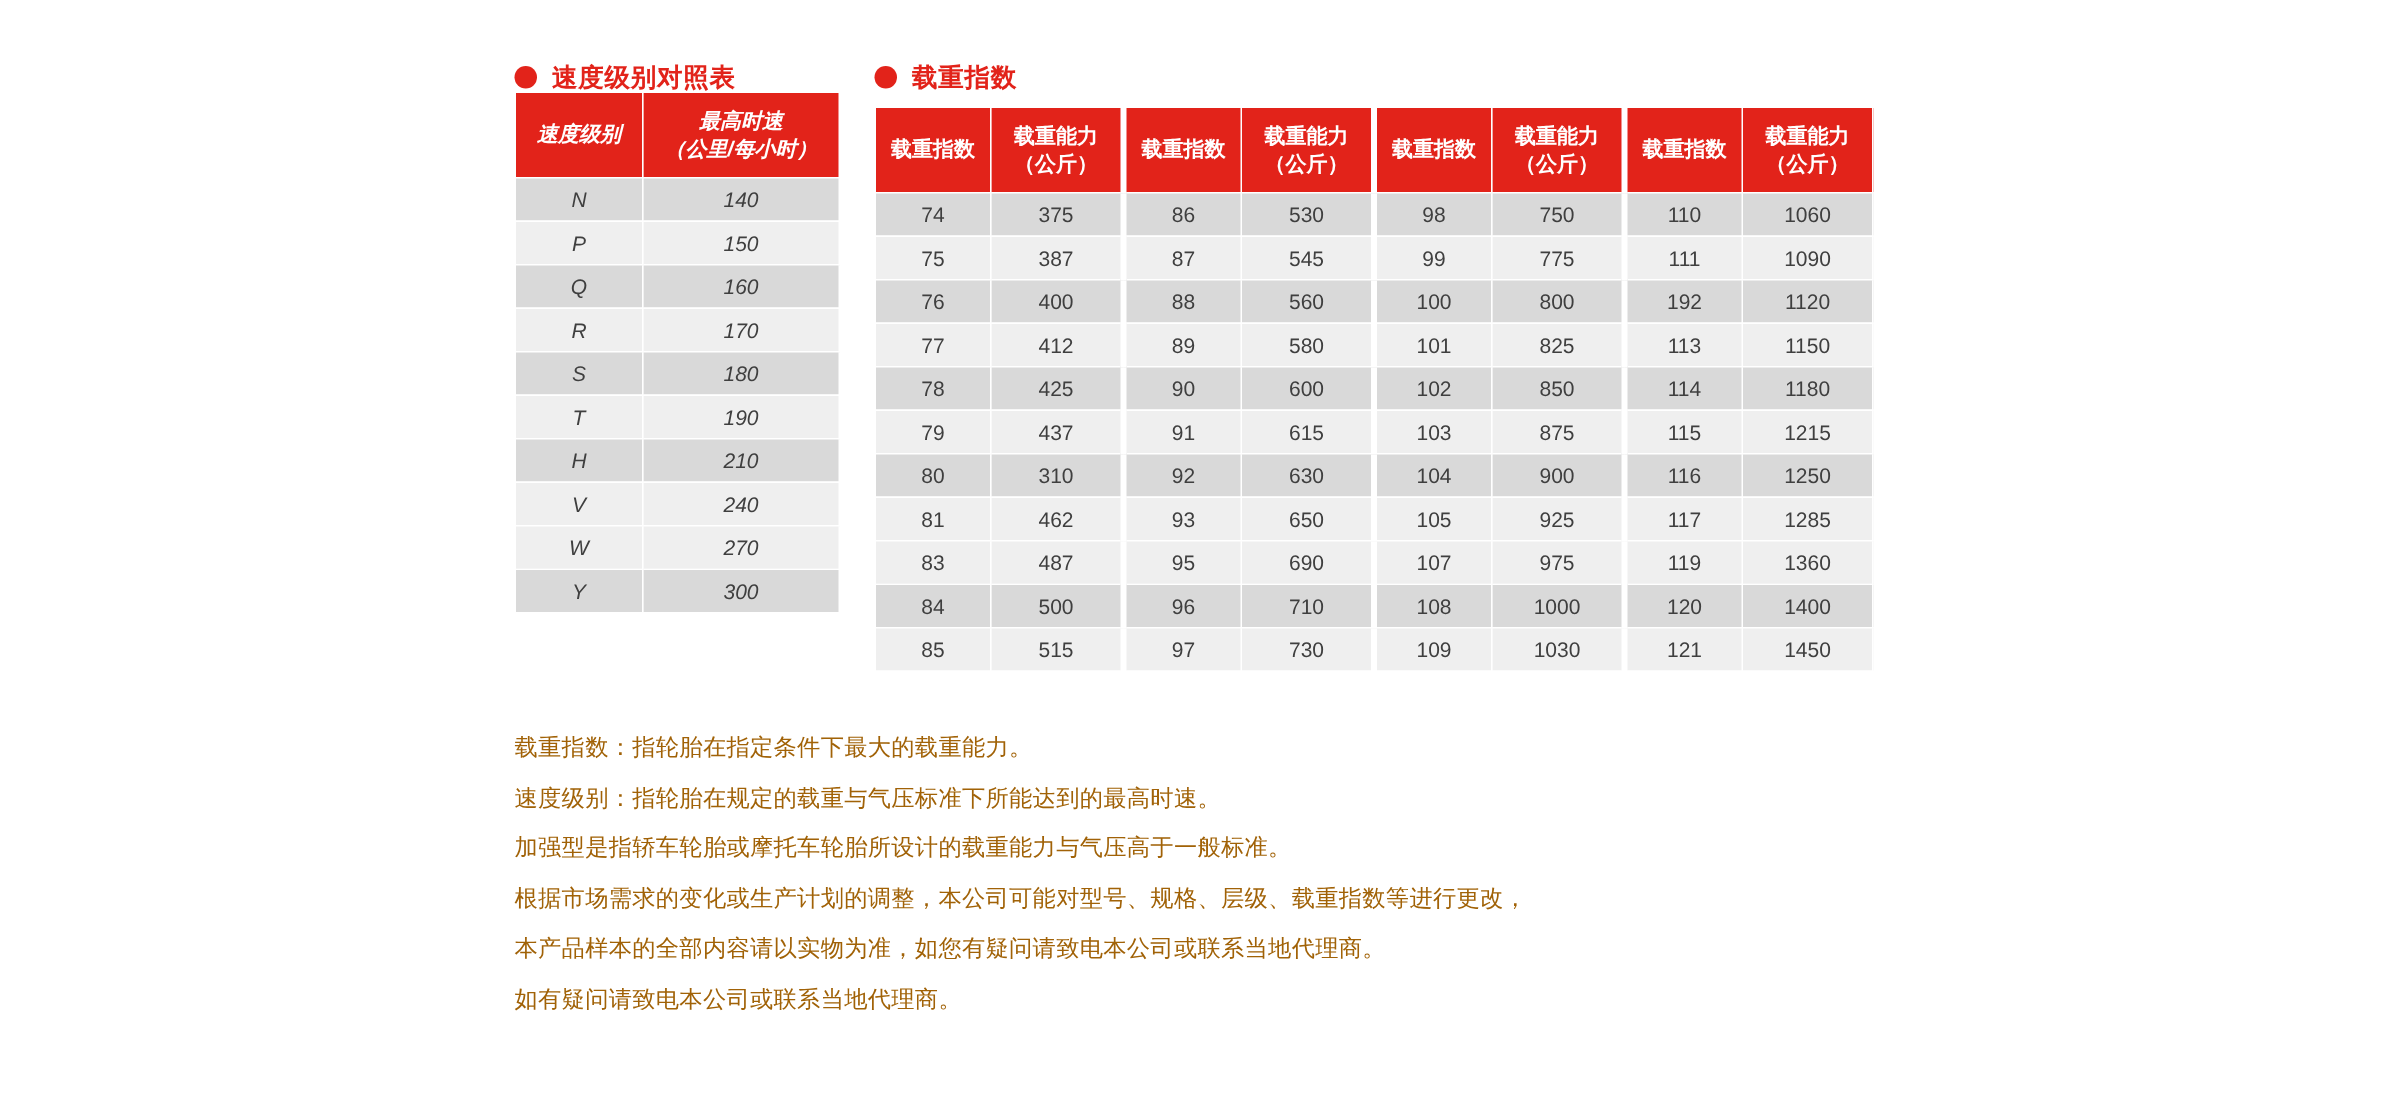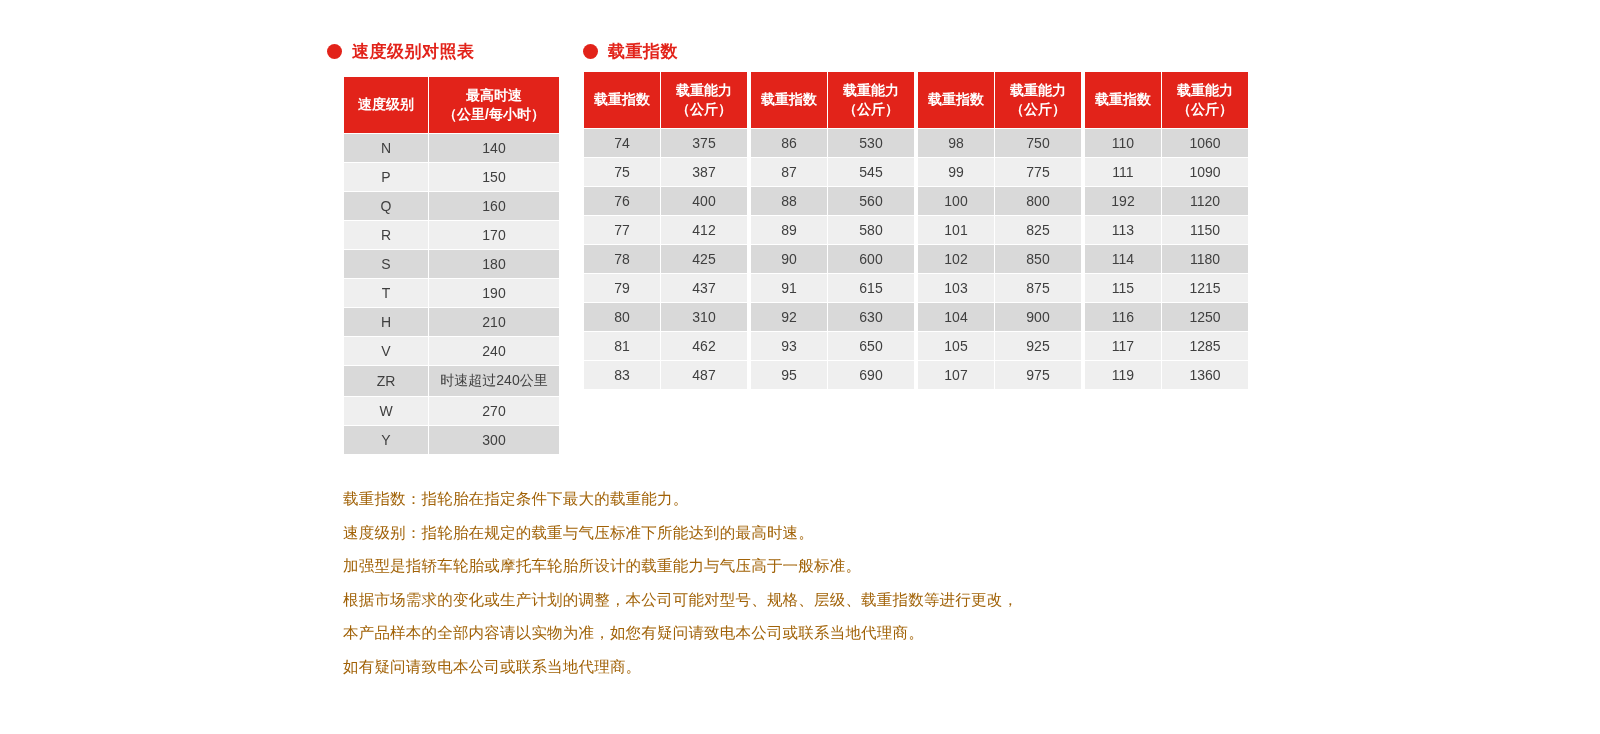--- a/index.html
+++ b/index.html
@@ -31,21 +31,21 @@
     color: #e2231a;
     letter-spacing: 0.5px;
   }
   .bullet-dot {
     width: 15px;
     height: 15px;
     border-radius: 50%;
     background: #e2231a;
     display: inline-block;
   }
-  #speed-heading { left: 327px; top: 40px; }
+  #speed-heading { left: 343px; top: 40px; }
   #load-heading  { left: 583px; top: 40px; }
 
   
   table {
     border-collapse: collapse;
     position: absolute;
     font-size: 14px;
   }
   table th {
     background: #e2231a;
@@ -64,21 +64,21 @@
     border: 1px solid #ffffff;
     padding: 6px 4px;
     color: #3f3f3f;
     font-size: 14px;
     height: 15px;
   }
   tr.row-even td { background: #d9d9d9; }
   tr.row-odd  td { background: #efefef; }
 
   
-  #speed-table { left: 343px; top: 76px; }
+  #speed-table { left: 343px; top: 61px; font-style: italic; }
   #speed-table th:nth-child(1), #speed-table td:nth-child(1) { width: 76px; }
   #speed-table th:nth-child(2), #speed-table td:nth-child(2) { width: 122px; }
 
   
   #load-table { left: 583px; top: 71px; }
   #load-table th.idx, #load-table td.idx { width: 68px; }
   #load-table th.cap, #load-table td.cap { width: 78px; text-align: center; }
   #load-table .grp-gap { border-left: 4px solid #ffffff; }
 
   
@@ -149,24 +149,20 @@
           <td>190</td>
         </tr>
         <tr class="row-even">
           <td>H</td>
           <td>210</td>
         </tr>
         <tr class="row-odd">
           <td>V</td>
           <td>240</td>
         </tr>
-        <tr class="row-even">
-          <td>ZR</td>
-          <td>时速超过240公里</td>
-        </tr>
         <tr class="row-odd">
           <td>W</td>
           <td>270</td>
         </tr>
         <tr class="row-even">
           <td>Y</td>
           <td>300</td>
         </tr>
       </tbody>
   </table>
@@ -288,20 +284,40 @@
         <tr class="row-odd">
           <td class="idx">83</td>
           <td class="cap">487</td>
           <td class="idx grp-gap">95</td>
           <td class="cap">690</td>
           <td class="idx grp-gap">107</td>
           <td class="cap">975</td>
           <td class="idx grp-gap">119</td>
           <td class="cap">1360</td>
         </tr>
+        <tr class="row-even">
+          <td class="idx">84</td>
+          <td class="cap">500</td>
+          <td class="idx grp-gap">96</td>
+          <td class="cap">710</td>
+          <td class="idx grp-gap">108</td>
+          <td class="cap">1000</td>
+          <td class="idx grp-gap">120</td>
+          <td class="cap">1400</td>
+        </tr>
+        <tr class="row-odd">
+          <td class="idx">85</td>
+          <td class="cap">515</td>
+          <td class="idx grp-gap">97</td>
+          <td class="cap">730</td>
+          <td class="idx grp-gap">109</td>
+          <td class="cap">1030</td>
+          <td class="idx grp-gap">121</td>
+          <td class="cap">1450</td>
+        </tr>
       </tbody>
   </table>
 
   <div class="notes">
     <div class="note-line">载重指数：指轮胎在指定条件下最大的载重能力。</div>
     <div class="note-line">速度级别：指轮胎在规定的载重与气压标准下所能达到的最高时速。</div>
     <div class="note-line">加强型是指轿车轮胎或摩托车轮胎所设计的载重能力与气压高于一般标准。</div>
     <div class="note-line">根据市场需求的变化或生产计划的调整，本公司可能对型号、规格、层级、载重指数等进行更改，</div>
     <div class="note-line">本产品样本的全部内容请以实物为准，如您有疑问请致电本公司或联系当地代理商。</div>
     <div class="note-line">如有疑问请致电本公司或联系当地代理商。</div>

